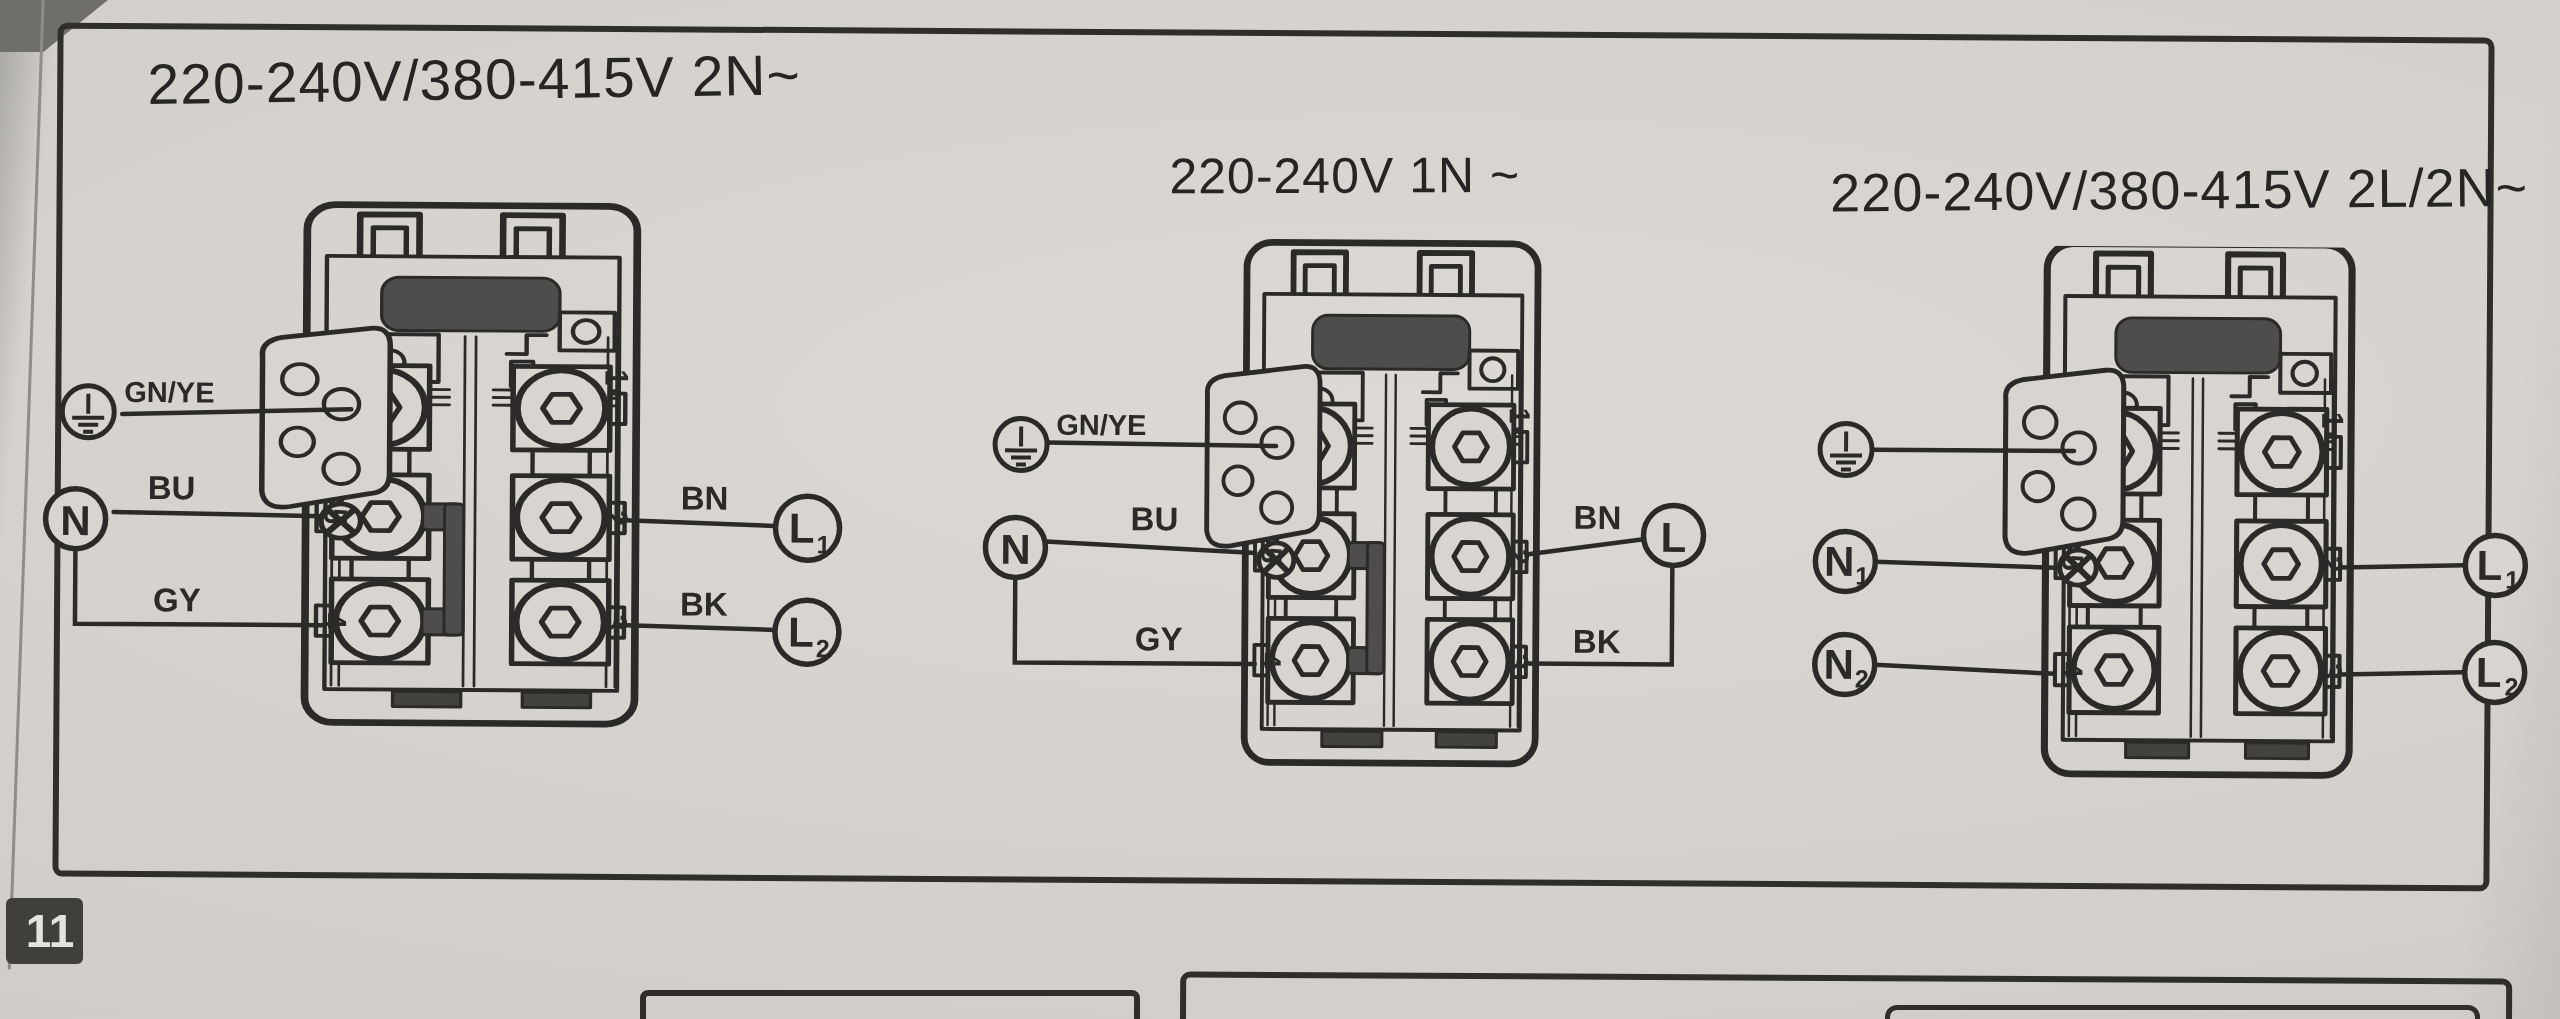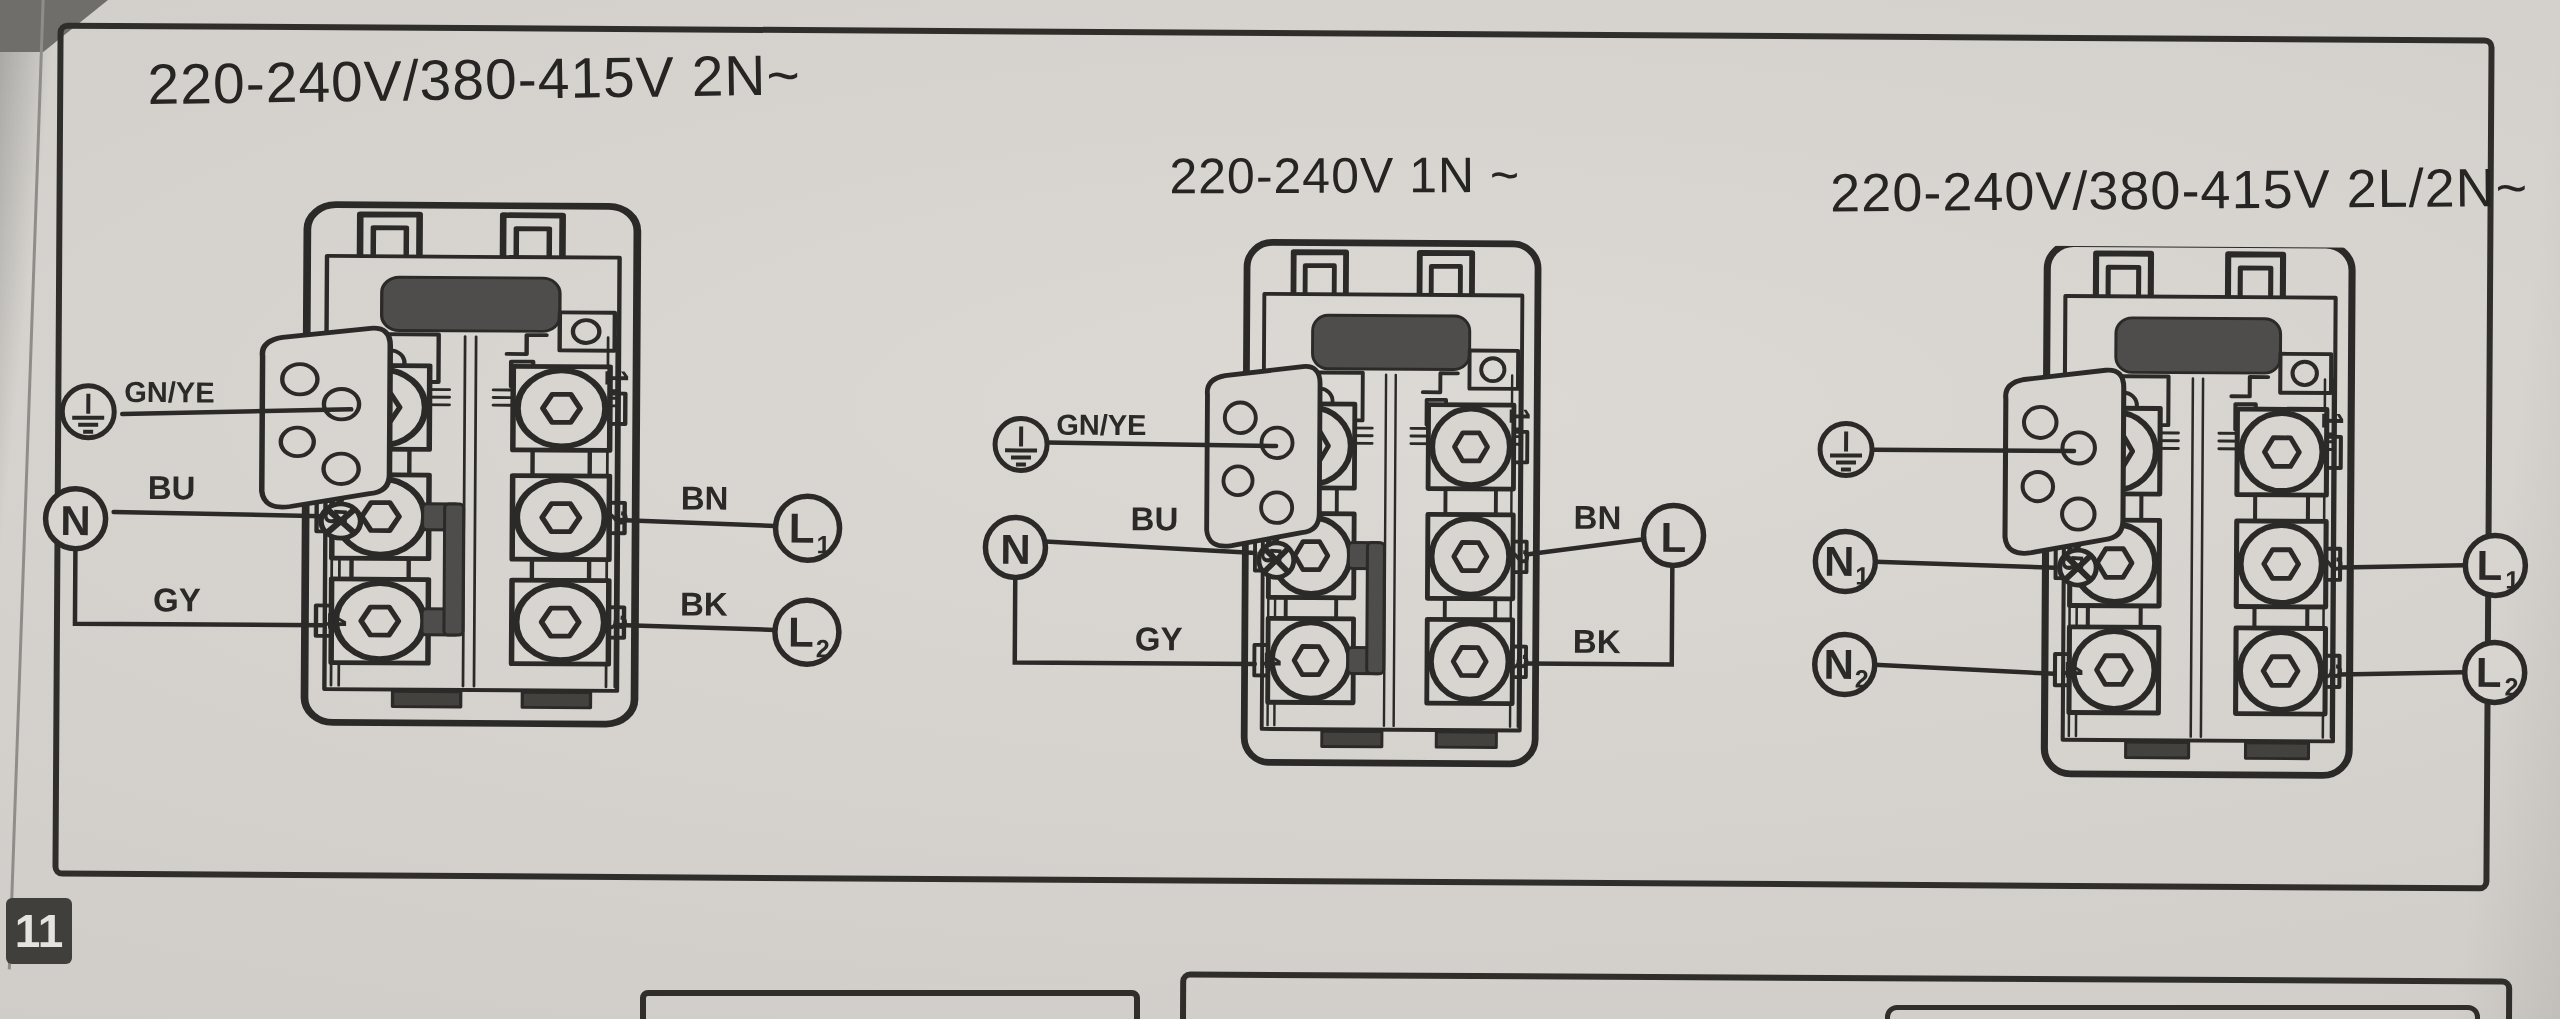--- a/index.html
+++ b/index.html
@@ -20,21 +20,21 @@
   .ttl{position:absolute;color:#262523;white-space:nowrap;letter-spacing:1px;transform-origin:left bottom;}
   .t1{left:85px;top:22px;font-size:57px;transform:rotate(-1.2deg);}
   .t2{left:1107px;top:112px;font-size:50px;transform:rotate(-0.6deg);}
   .t3{left:1768px;top:122px;font-size:54px;transform:rotate(-0.8deg);}
   .dsvg{position:absolute;}
   .d1{left:-25px;top:85px;}
   .d2{left:885px;top:195px;}
   .d3{left:1745px;top:205px;}
   .page-badge{position:absolute;left:6px;top:898px;width:66px;height:66px;background:#403f3c;
     border-radius:6px;color:#e5e3df;font-weight:bold;font-size:46px;display:flex;
-    align-items:center;justify-content:center;}
+    align-items:center;justify-content:center;padding-left:11px;}
   .bbox-a{position:absolute;left:640px;top:990px;width:488px;height:60px;
     border:6px solid #2f2e2b;border-radius:8px;}
   .bbox-b{position:absolute;left:1180px;top:975px;width:1320px;height:80px;
     border:6px solid #2f2e2b;border-radius:10px;transform:rotate(0.3deg);}
   .bbox-b-inner{position:absolute;left:1885px;top:1005px;width:585px;height:40px;
     border:5px solid #2f2e2b;border-radius:12px 12px 0 0;}
   svg text{font-family:"Liberation Sans", sans-serif;font-weight:bold;fill:#2b2a28;}
   .lbl{font-size:33px;}
   .elbl{font-size:29px;}
   .nodeL{font-size:42px;}

